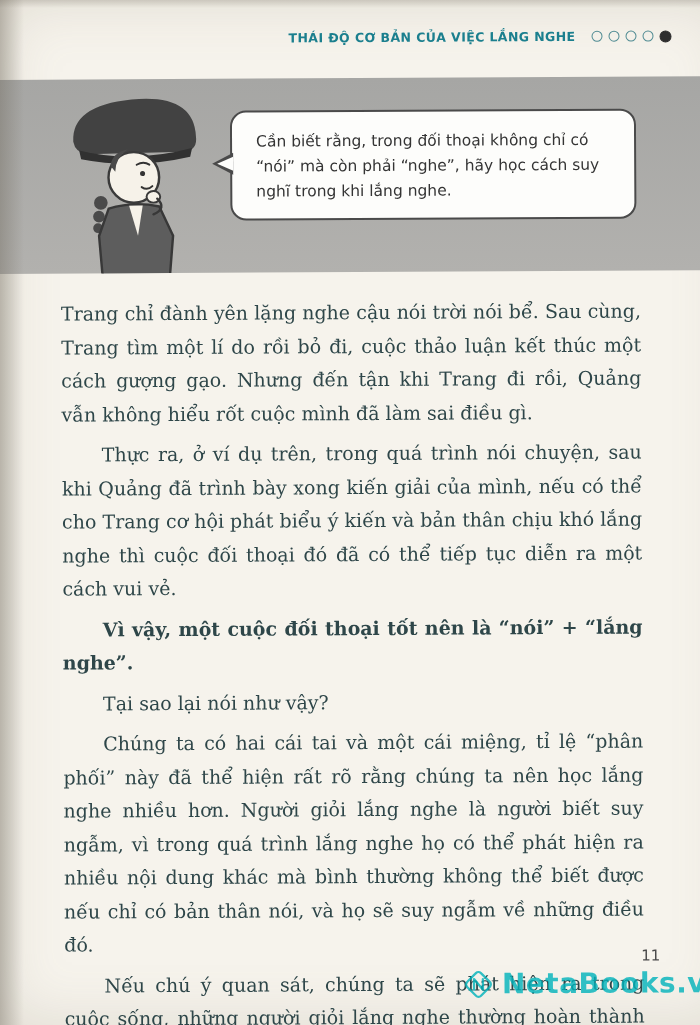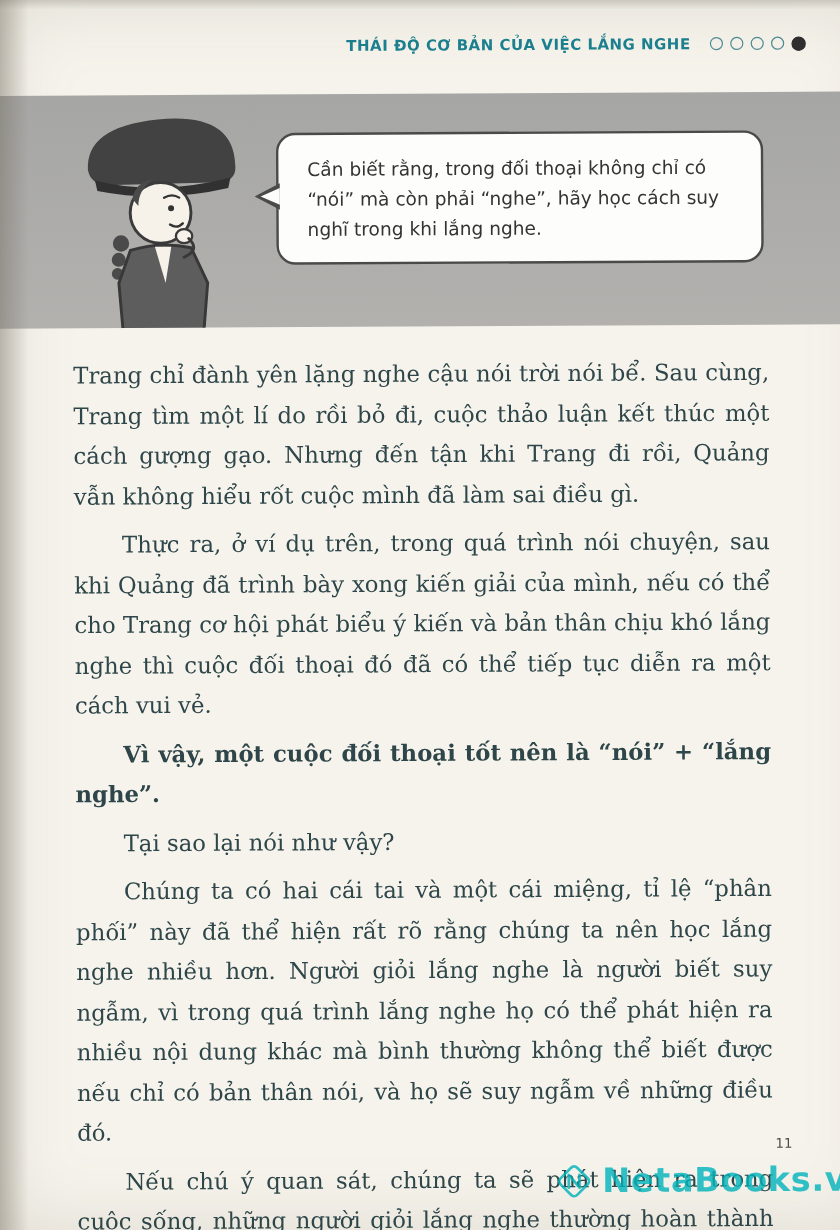--- a/index.html
+++ b/index.html
@@ -98,21 +98,21 @@
     z-index:1;
   }
   .para{margin:0 0 7px 0;text-indent:40px;}
   .para.no-indent{text-indent:0;}
   .para.bold{font-weight:700;}
 
   
   .page-number{
     position:absolute;top:948px;right:74px;
     font-family:"DejaVu Sans", sans-serif;
-    font-size:11px;color:#4b4b4b;z-index:3;
+    font-size:15px;color:#4b4b4b;z-index:3;
   }
   .watermark{
     position:absolute;top:968px;right:8px;
     display:flex;align-items:center;gap:7px;
     opacity:0.8;z-index:3;
   }
   .watermark-text{
     font-family:"DejaVu Sans", sans-serif;
     font-weight:700;font-size:28px;
     color:#00b3bb;letter-spacing:0.5px;

